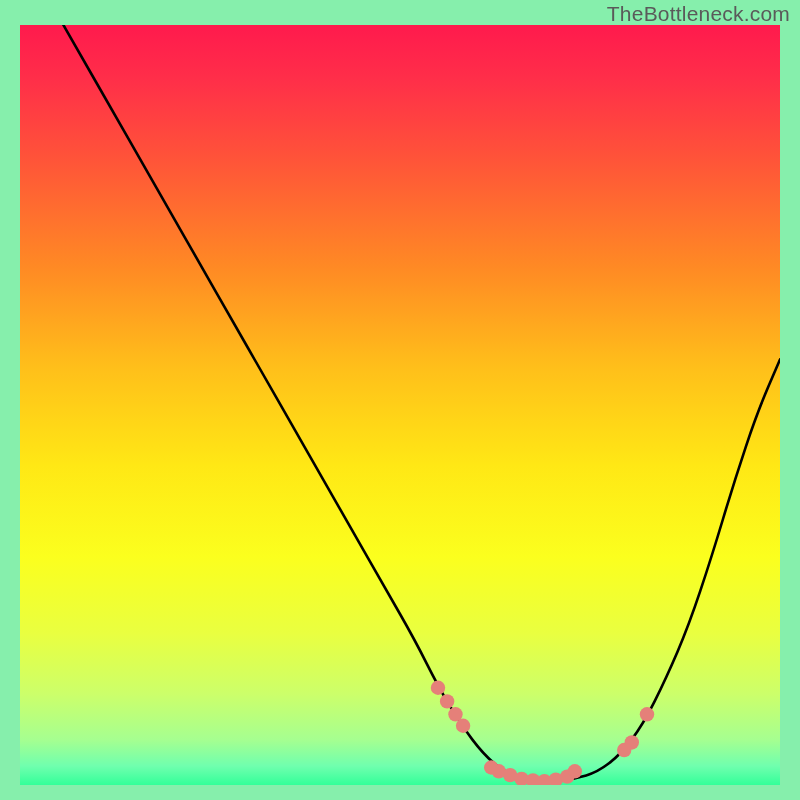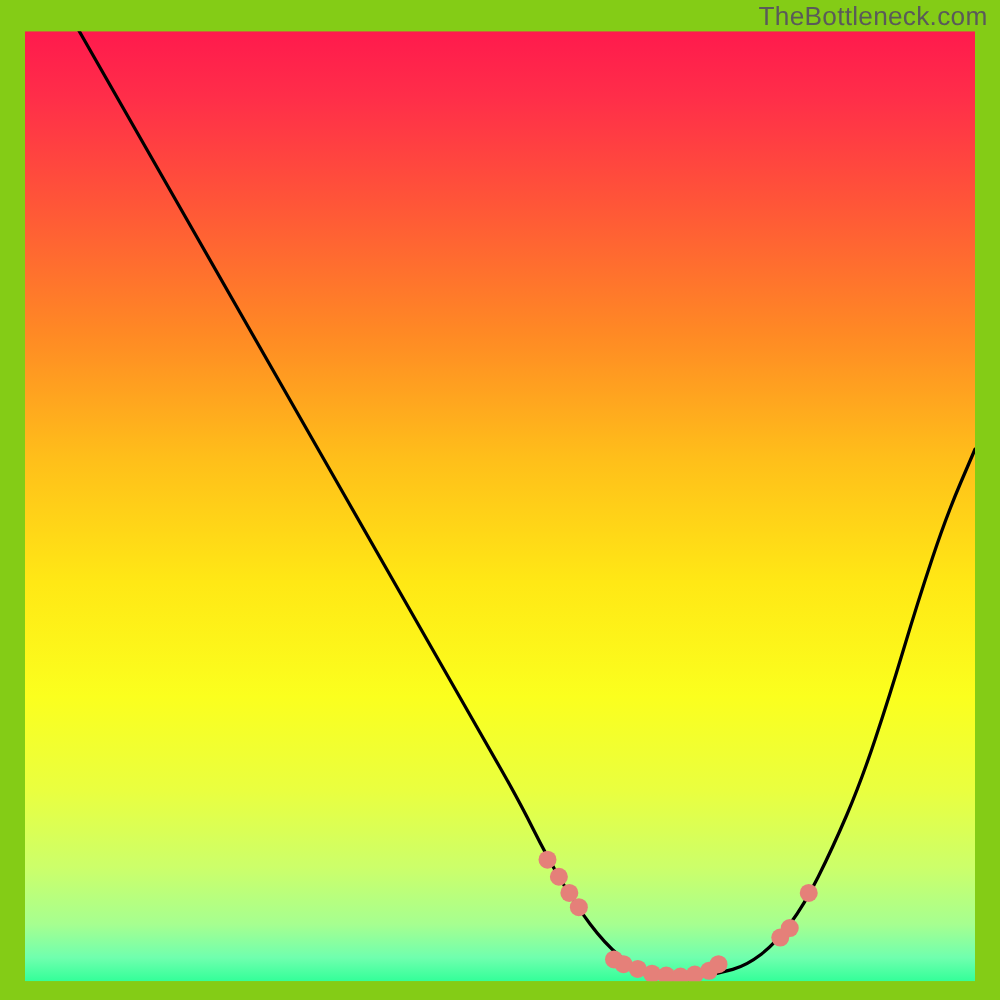--- a/index.html
+++ b/index.html
@@ -8,21 +8,21 @@
     width: 800px;
     height: 800px;
     background: #000000;
     overflow: hidden;
     font-family: Arial, Helvetica, sans-serif;
   }
   .stage {
     position: relative;
     width: 800px;
     height: 800px;
-    background: #84cc16;
+    background: #86efac;
   }
   .watermark {
     position: absolute;
     top: 2px;
     right: 10px;
     font-size: 21px;
     font-weight: 500;
     color: #5a5a5a;
     letter-spacing: 0.2px;
     z-index: 50;

